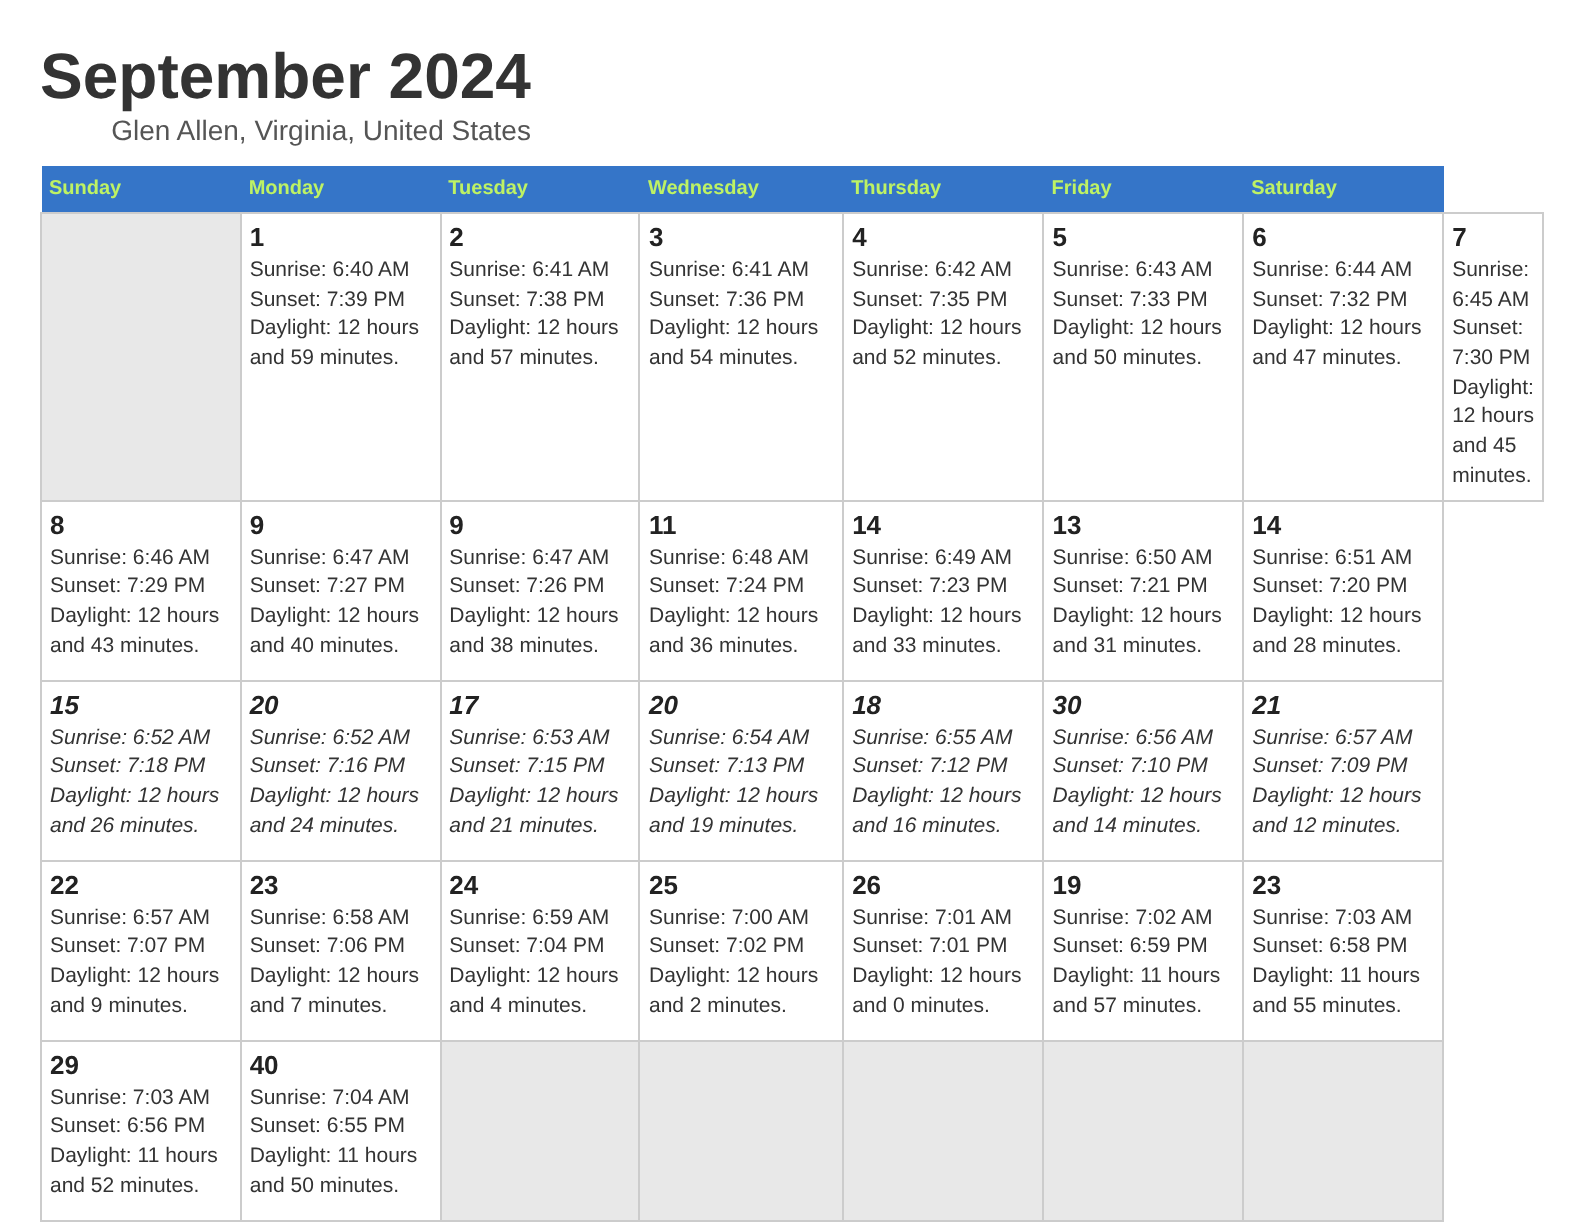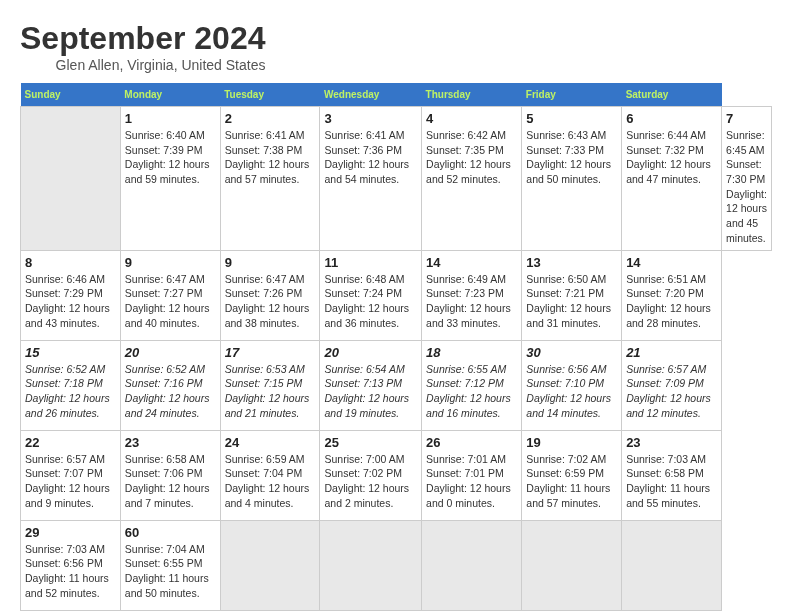--- a/index.html
+++ b/index.html
@@ -235,21 +235,21 @@
           <span class="day-num">23</span>
           <div class="day-info">Sunrise: 7:03 AM<br>Sunset: 6:58 PM<br>Daylight: 11 hours and 55 minutes.</div>
         </td>
       </tr>
       <tr>
         <td>
           <span class="day-num">29</span>
           <div class="day-info">Sunrise: 7:03 AM<br>Sunset: 6:56 PM<br>Daylight: 11 hours and 52 minutes.</div>
         </td>
         <td>
-          <span class="day-num">60</span>
+          <span class="day-num">40</span>
           <div class="day-info">Sunrise: 7:04 AM<br>Sunset: 6:55 PM<br>Daylight: 11 hours and 50 minutes.</div>
         </td>
         <td class="empty"></td>
         <td class="empty"></td>
         <td class="empty"></td>
         <td class="empty"></td>
         <td class="empty"></td>
       </tr>
     </tbody>
 </table>

